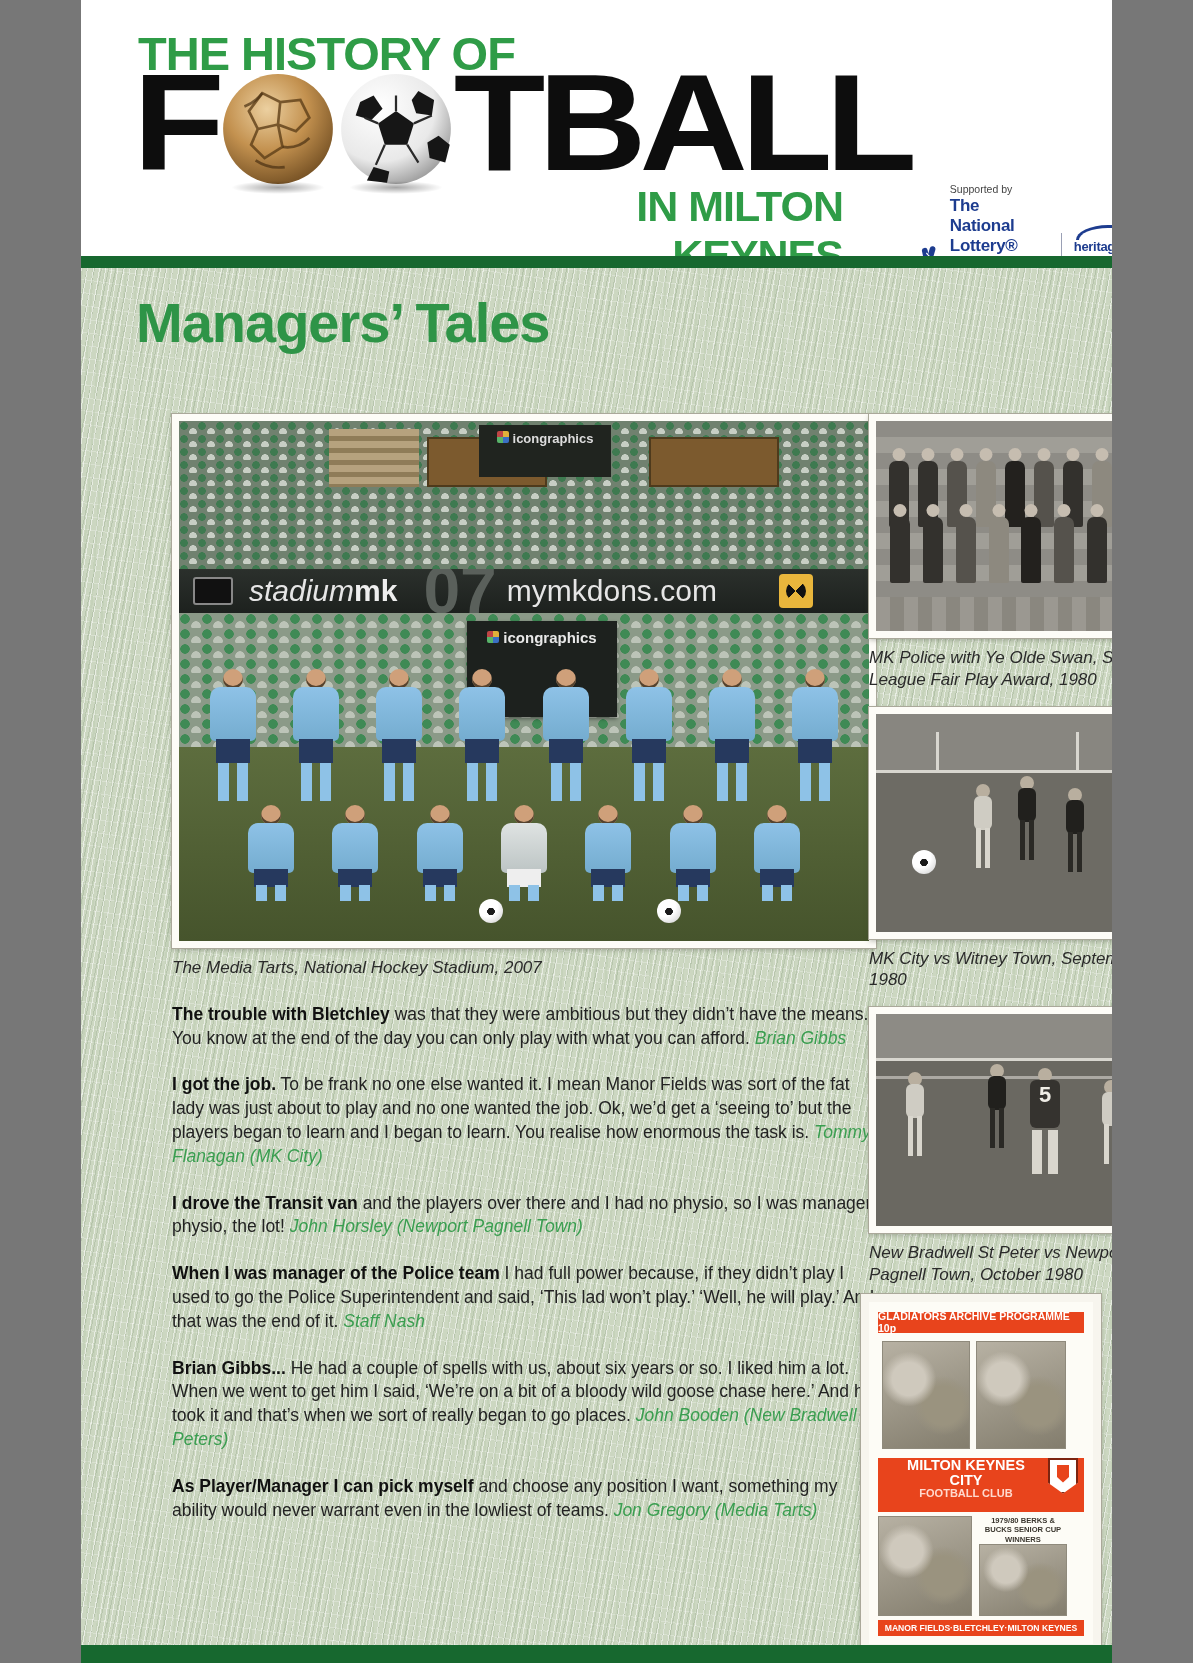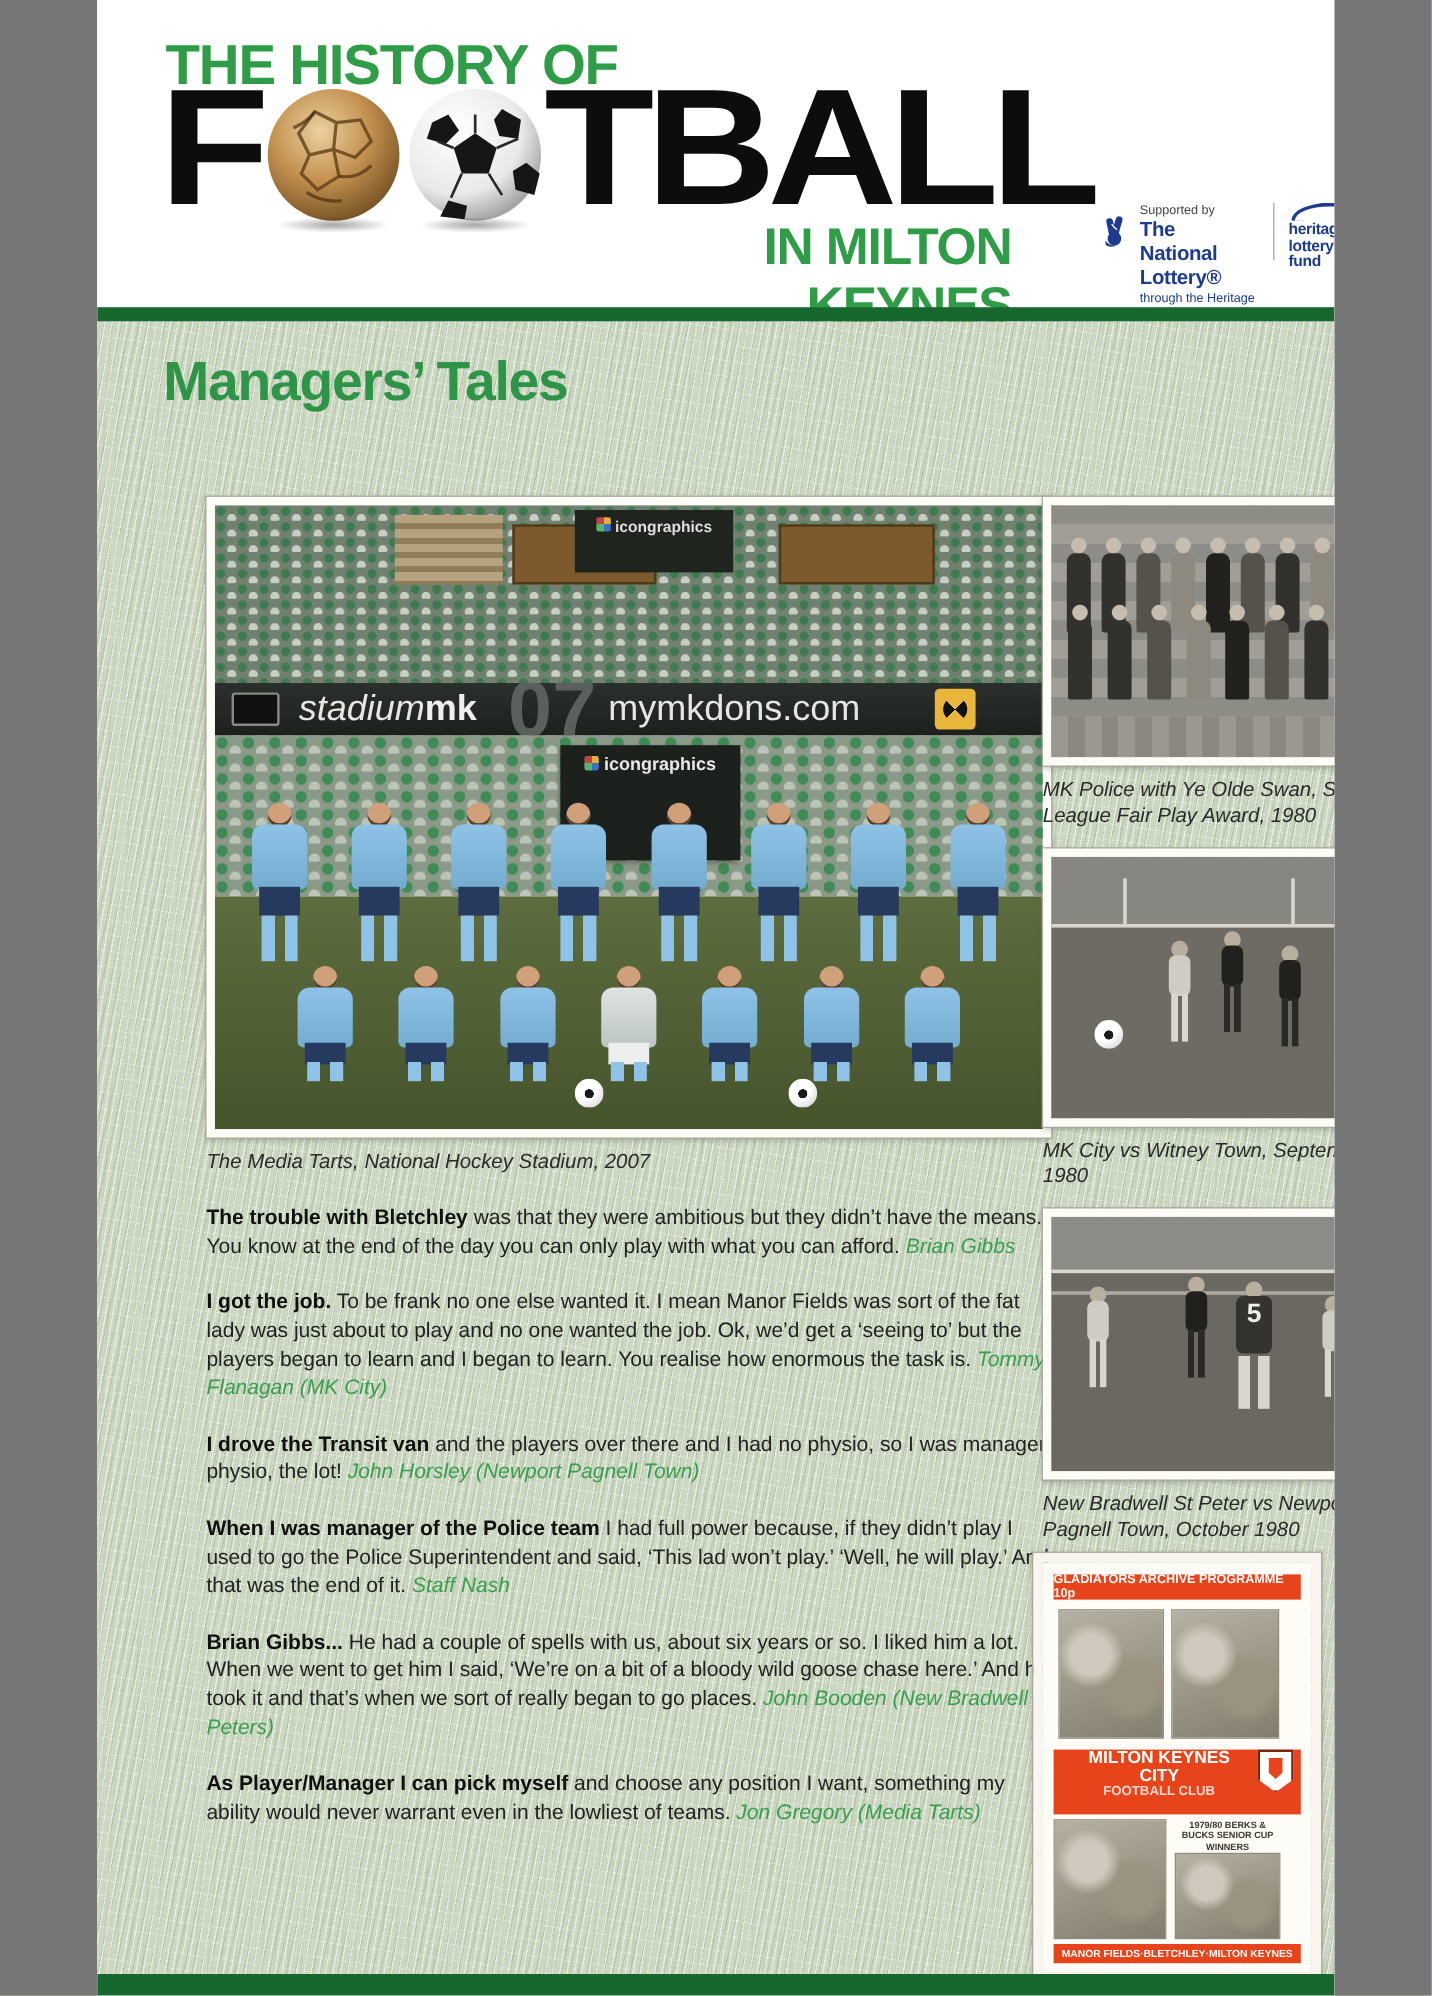--- a/index.html
+++ b/index.html
@@ -14,21 +14,21 @@
   .ball-wrap { position:relative; width:112px; height:112px; margin:14px 2px 0 4px; }
   .ball-wrap svg { width:100%; height:100%; display:block; }
   .ball-wrap::after { content:""; position:absolute; bottom:-9px; left:8%; width:84%; height:13px;
      background:radial-gradient(ellipse at center, rgba(0,0,0,.35), rgba(0,0,0,0) 70%); }
   .subtitle { position:absolute; left:380px; top:182px; width:382px; text-align:right; font-size:43px; font-weight:800; letter-spacing:-1px; color:#2f9c47; }
 
   .la-circle { position:absolute; top:28px; left:888px; width:124px; height:124px; border:6px solid #1e8a4e; border-radius:50%; background:#fff; }
   .la-name { position:absolute; top:40px; left:13px; width:62px; font-family:"Liberation Serif", serif; font-weight:bold; font-size:14px; line-height:1.2; letter-spacing:.5px; color:#1e8a4e; }
   .la-art { position:absolute; inset:0; }
 
-  .lottery-block { position:absolute; left:838px; top:169px; display:flex; align-items:flex-start; }
+  .lottery-block { position:absolute; left:838px; top:183px; display:flex; align-items:flex-end; }
   .nl-icon { width:40px; height:46px; margin-right:8px; }
   .nl-text .sup { font-size:10.5px; color:#444; margin-bottom:1px; }
   .nl-text .name { font-size:17px; font-weight:bold; color:#1d3c8f; letter-spacing:-0.3px; }
   .nl-text .thru { font-size:10.5px; color:#1d3c8f; margin-top:1px; }
   .lottery-divider { width:1px; height:48px; background:#9aa0b5; margin:0 12px 0 14px; }
   .hlf { width:78px; text-align:left; }
   .hlf .arch { width:64px; height:15px; border:3px solid #1d3c8f; border-bottom:none; border-radius:64px 64px 0 0 / 30px 30px 0 0; margin-left:2px; }
   .hlf .t { font-size:13px; font-weight:bold; color:#1d3c8f; line-height:1.05; letter-spacing:-0.3px; }
 
   .bar-top { position:absolute; top:256px; left:0; right:0; height:12px; background:#17682f; }
@@ -36,21 +36,21 @@
 
   
   .content { position:absolute; top:268px; left:0; right:0; bottom:18px;
     background-color:#ccd7c1;
     background-image:
       repeating-linear-gradient(100deg, rgba(255,255,255,.55) 0 1px, rgba(255,255,255,0) 1px 6px),
       repeating-linear-gradient(-78deg, rgba(150,168,140,.38) 0 1px, rgba(0,0,0,0) 1px 7px),
       repeating-linear-gradient(94deg, rgba(190,205,178,.5) 0 2px, rgba(0,0,0,0) 2px 11px),
       repeating-linear-gradient(8deg, rgba(255,255,255,.25) 0 1px, rgba(0,0,0,0) 1px 13px);
   }
-  .page-title { position:absolute; left:55px; top:22px; font-size:46px; font-weight:800; letter-spacing:-1px; color:#2e9447; }
+  .page-title { position:absolute; left:55px; top:22px; font-size:56px; font-weight:800; letter-spacing:-1px; color:#2e9447; }
 
   .col-left { position:absolute; left:55px; top:146px; width:704px;margin-left:36px; }
   .col-right { position:absolute; left:788px; top:146px; width:292px; }
 
   .photo-frame { background:#fff; border:7px solid #fdfcf7; outline:1px solid #aaa89a; box-shadow:0 2px 5px rgba(60,70,55,.35); }
 
   
   .main-photo { width:704px; height:534px; position:relative; overflow:hidden; }
   .stand-upper { position:absolute; top:0; left:0; right:0; height:148px;
     background-color:#70816f;

